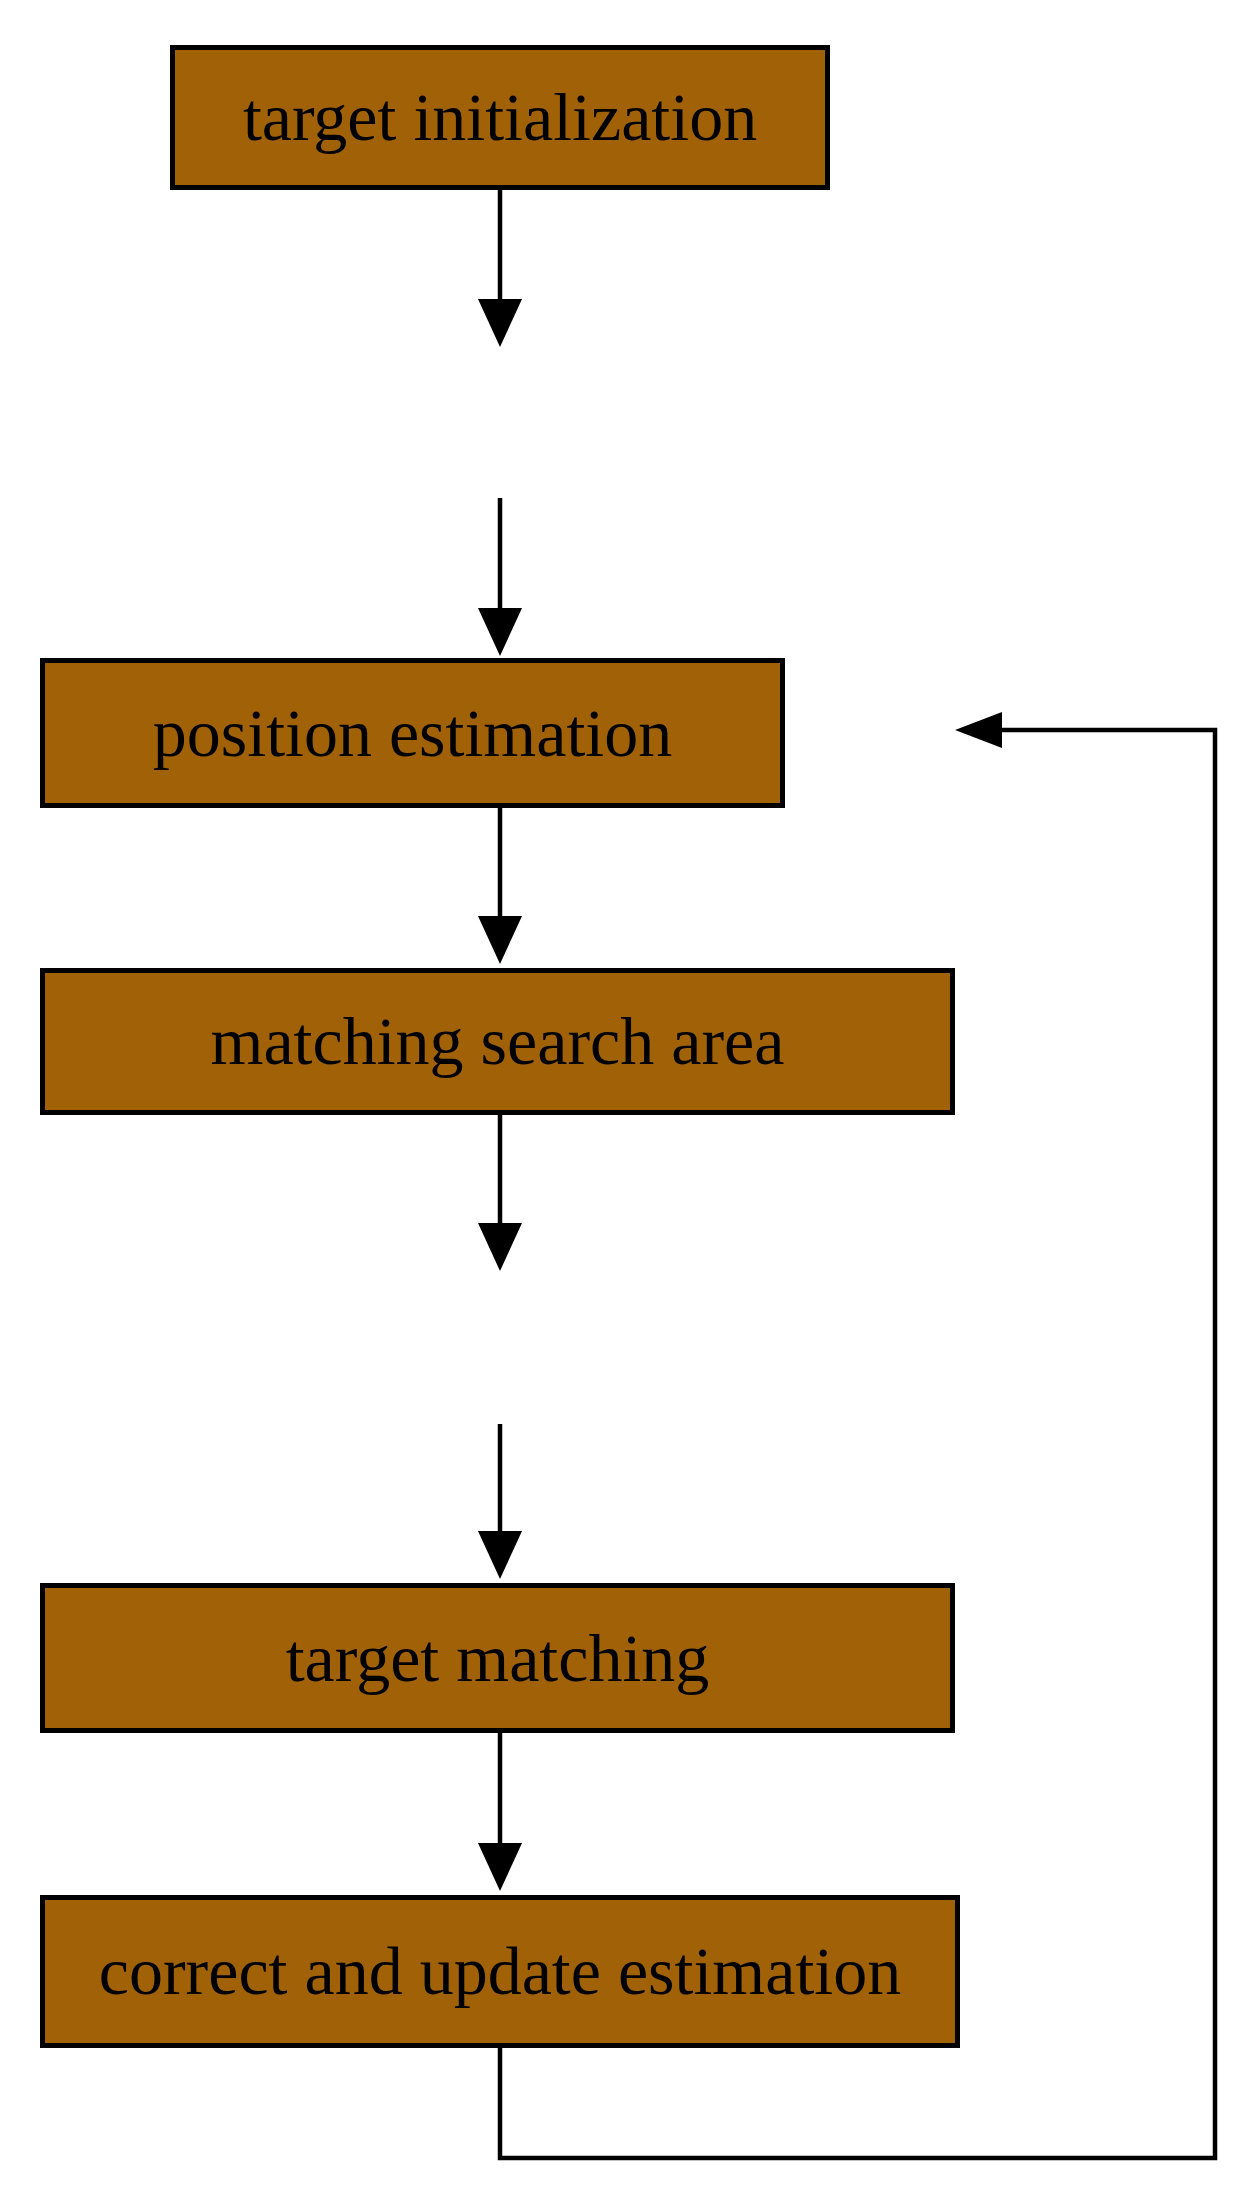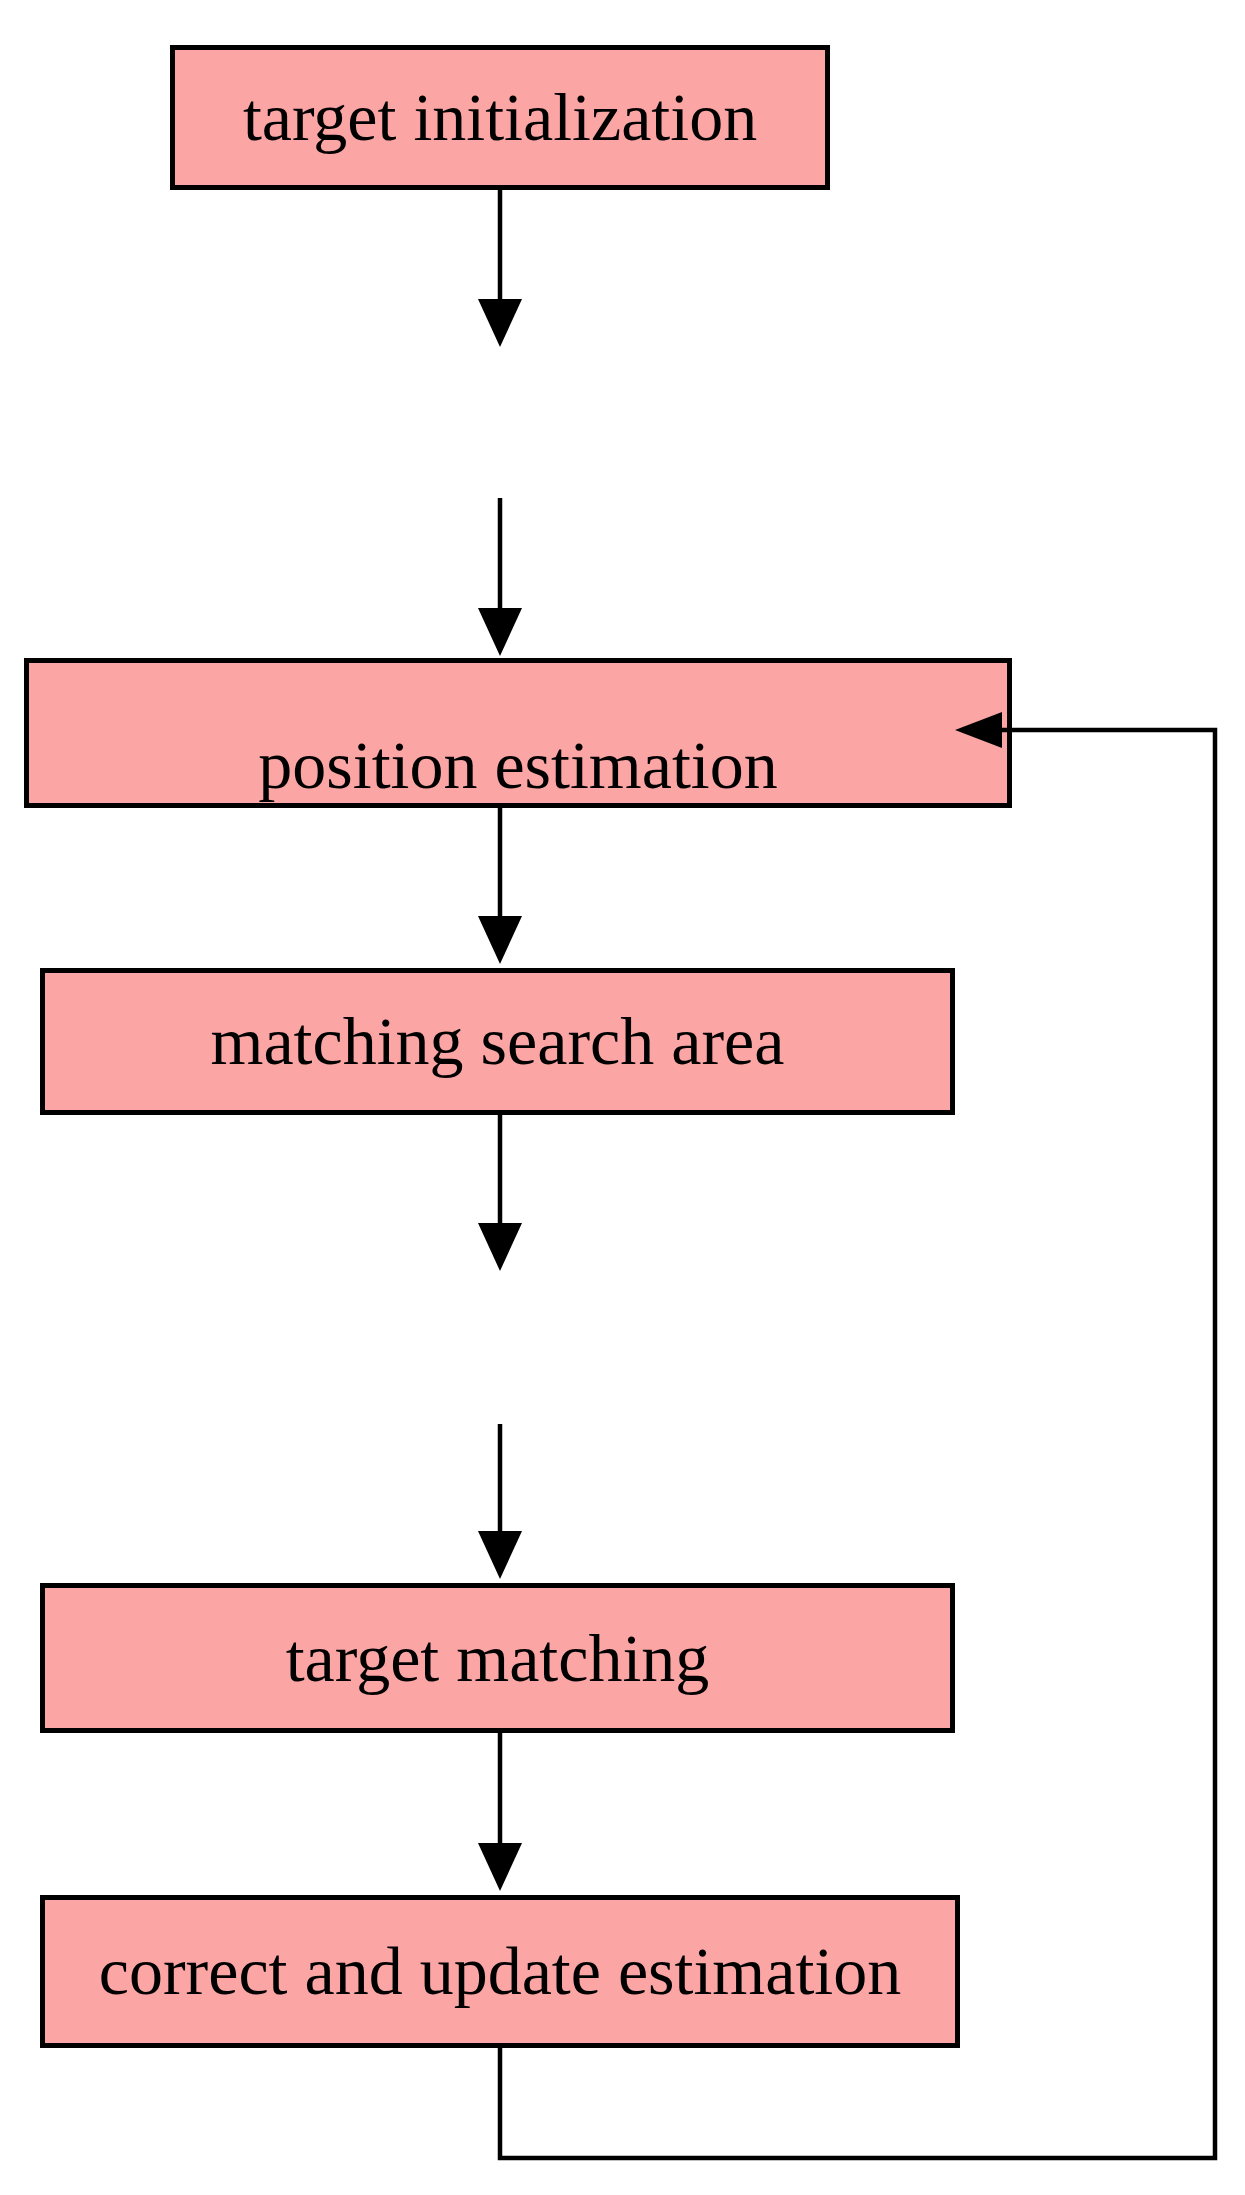--- a/index.html
+++ b/index.html
@@ -22,36 +22,36 @@
     top: 0;
     width: 1245px;
     height: 2195px;
     z-index: 2;
     pointer-events: none;
   }
   .node {
     position: absolute;
     box-sizing: border-box;
     border: 5px solid #000000;
-    background: #fca5a5;
+    background: #a16207;
     display: flex;
     align-items: center;
     justify-content: center;
     text-align: center;
     font-size: 68px;
     line-height: 1.12;
     z-index: 1;
   }
   .node span {
     display: inline-block;
   }
   #node-1 { left: 170px; top: 45px;   width: 660px; height: 145px; }
   #node-2 { left: 40px;  top: 349px;  width: 915px; height: 149px; }
   #node-2 span { max-width: 720px; }
-  #node-3 { left: 24px;  top: 658px;  width: 988px; height: 150px; align-items: flex-end; }
+  #node-3 { left: 40px;  top: 658px;  width: 745px; height: 150px; }
   #node-4 { left: 40px;  top: 968px;  width: 915px; height: 147px; }
   #node-5 { left: 40px;  top: 1275px; width: 915px; height: 149px; }
   #node-6 { left: 40px;  top: 1583px; width: 915px; height: 150px; }
   #node-7 { left: 40px;  top: 1895px; width: 920px; height: 153px; }
   .edge-stroke {
     fill: none;
     stroke: #000000;
     stroke-width: 4.5;
   }
   .edge-head {

